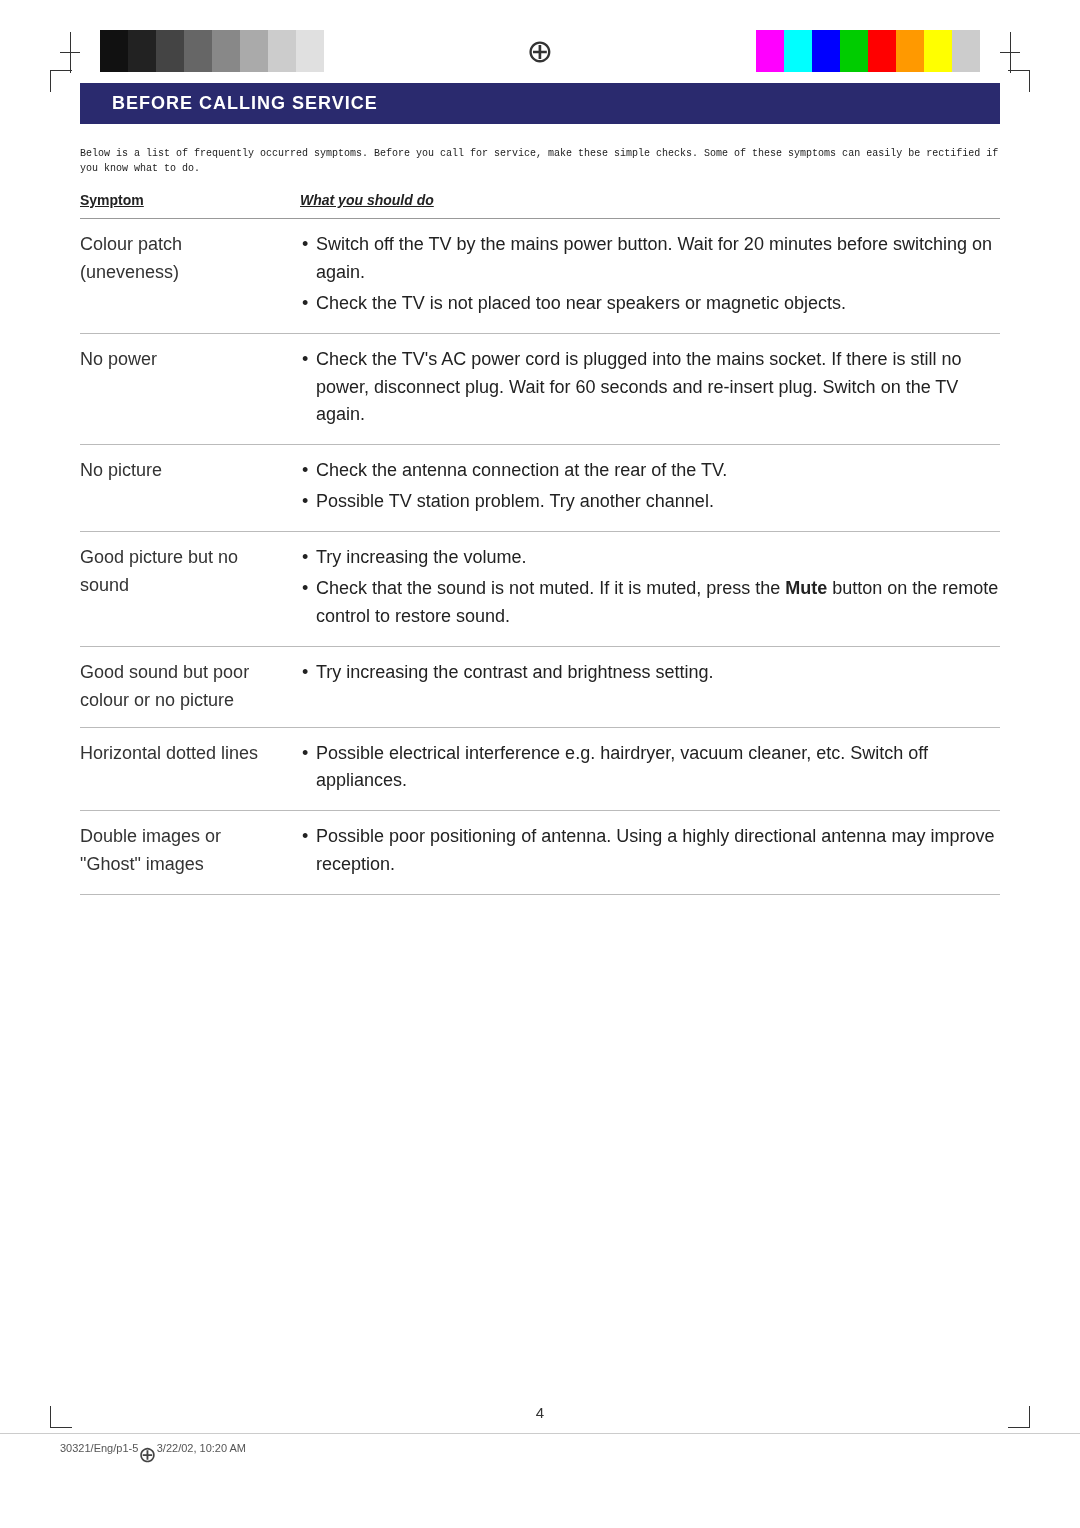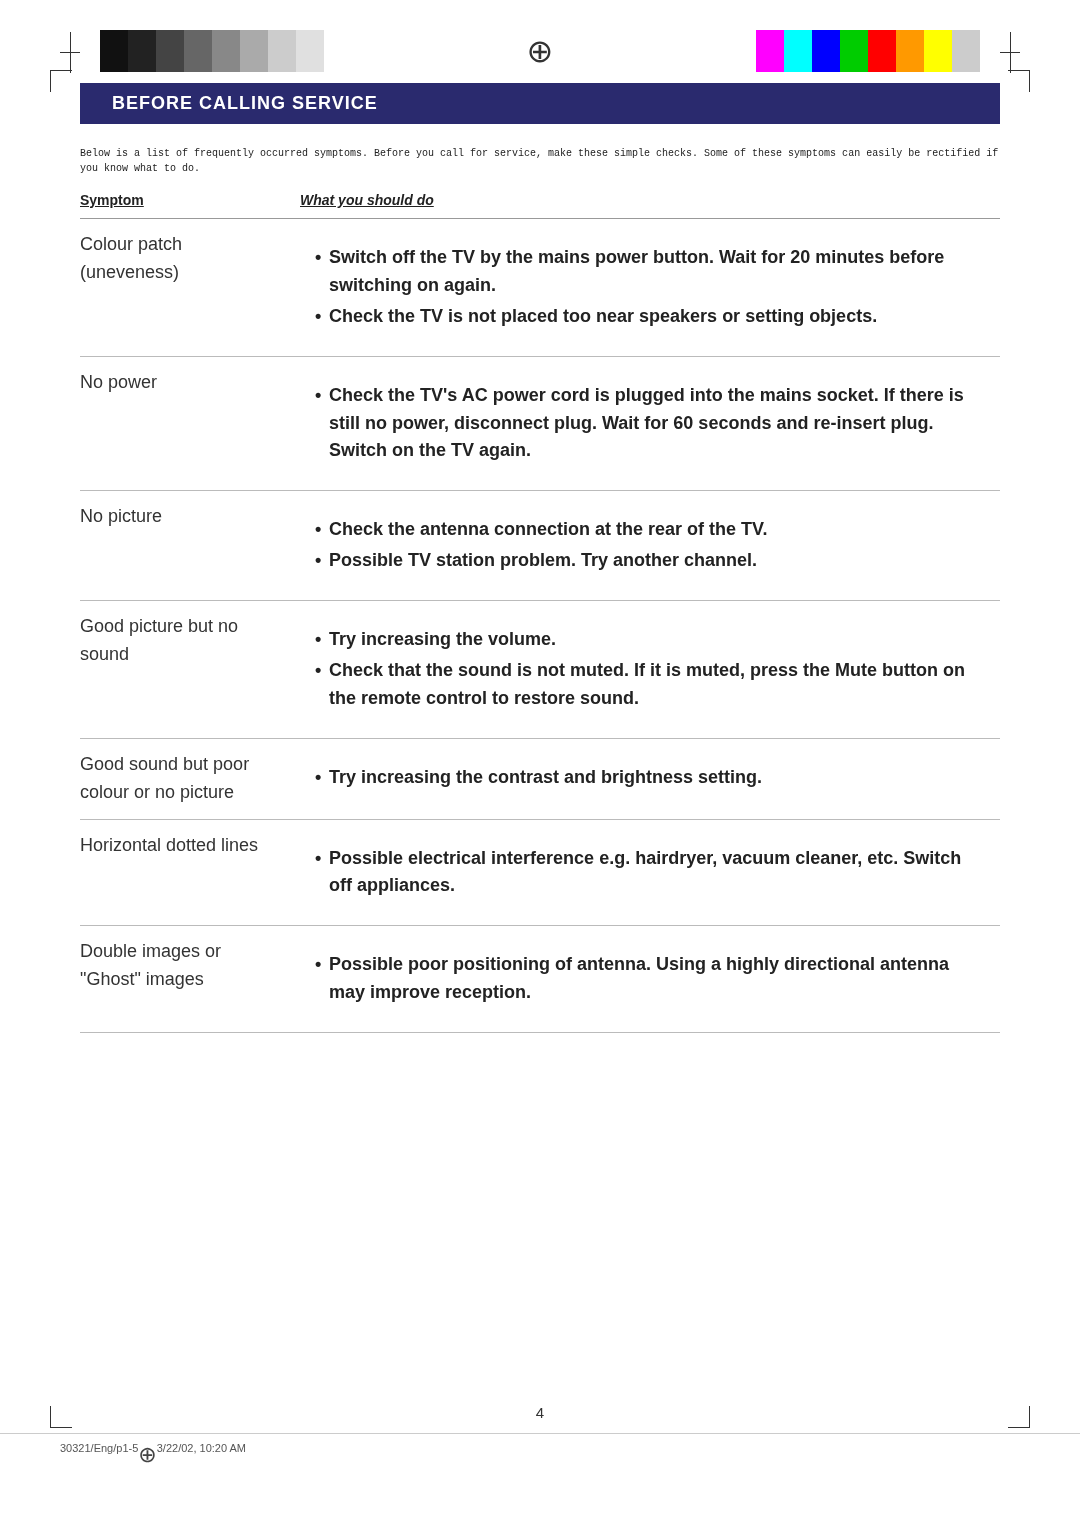--- a/index.html
+++ b/index.html
@@ -97,22 +97,21 @@
       width: 220px;
     }
 
     .symptom-table tbody tr td.col-what {
       color: #222;
     }
 
     .col-what ul {
       list-style: none;
       padding: 0;
-      margin: 13px;
-      font-weight: bold;
+      margin: 0;
     }
 
     .col-what ul li {
       padding-left: 16px;
       position: relative;
       margin-bottom: 3px;
     }
 
     .col-what ul li::before {
       content: "•";
@@ -230,21 +229,21 @@
           <th class="col-symptom">Symptom</th>
           <th class="col-what">What you should do</th>
         </tr>
       </thead>
       <tbody id="symptom-tbody">
       <tr>
             <td class="col-symptom">Colour patch (uneveness)</td>
             <td class="col-what">
               <ul>
                 <li>Switch off the TV by the mains power button. Wait for 20 minutes before switching on again.</li>
-                <li>Check the TV is not placed too near speakers or setting objects.</li>
+                <li>Check the TV is not placed too near speakers or magnetic objects.</li>
               </ul>
             </td>
           </tr>
           <tr>
             <td class="col-symptom">No power</td>
             <td class="col-what">
               <ul>
                 <li>Check the TV's AC power cord is plugged into the mains socket. If there is still no power, disconnect plug. Wait for 60 seconds and re-insert plug. Switch on the TV again.</li>
               </ul>
             </td>

